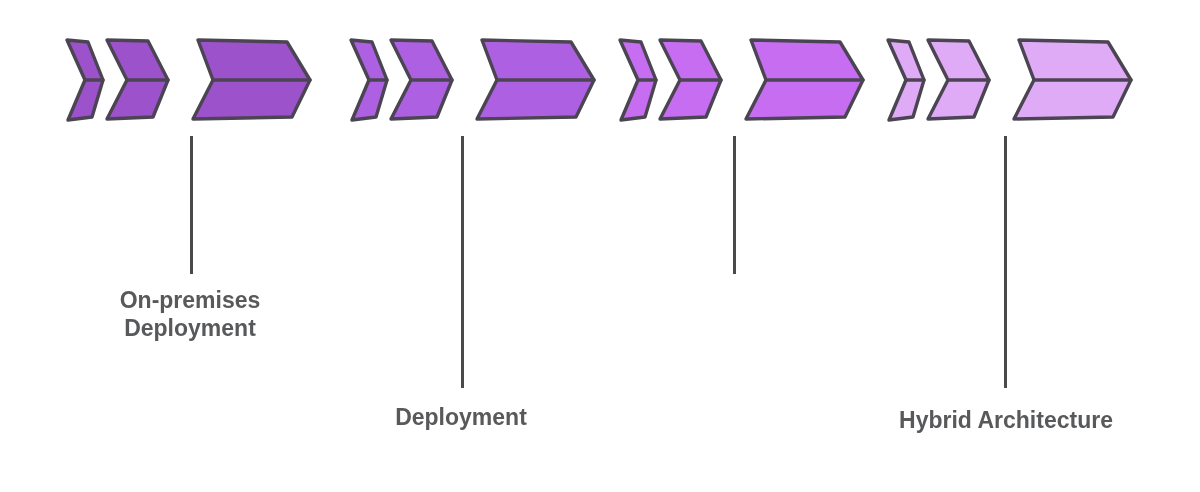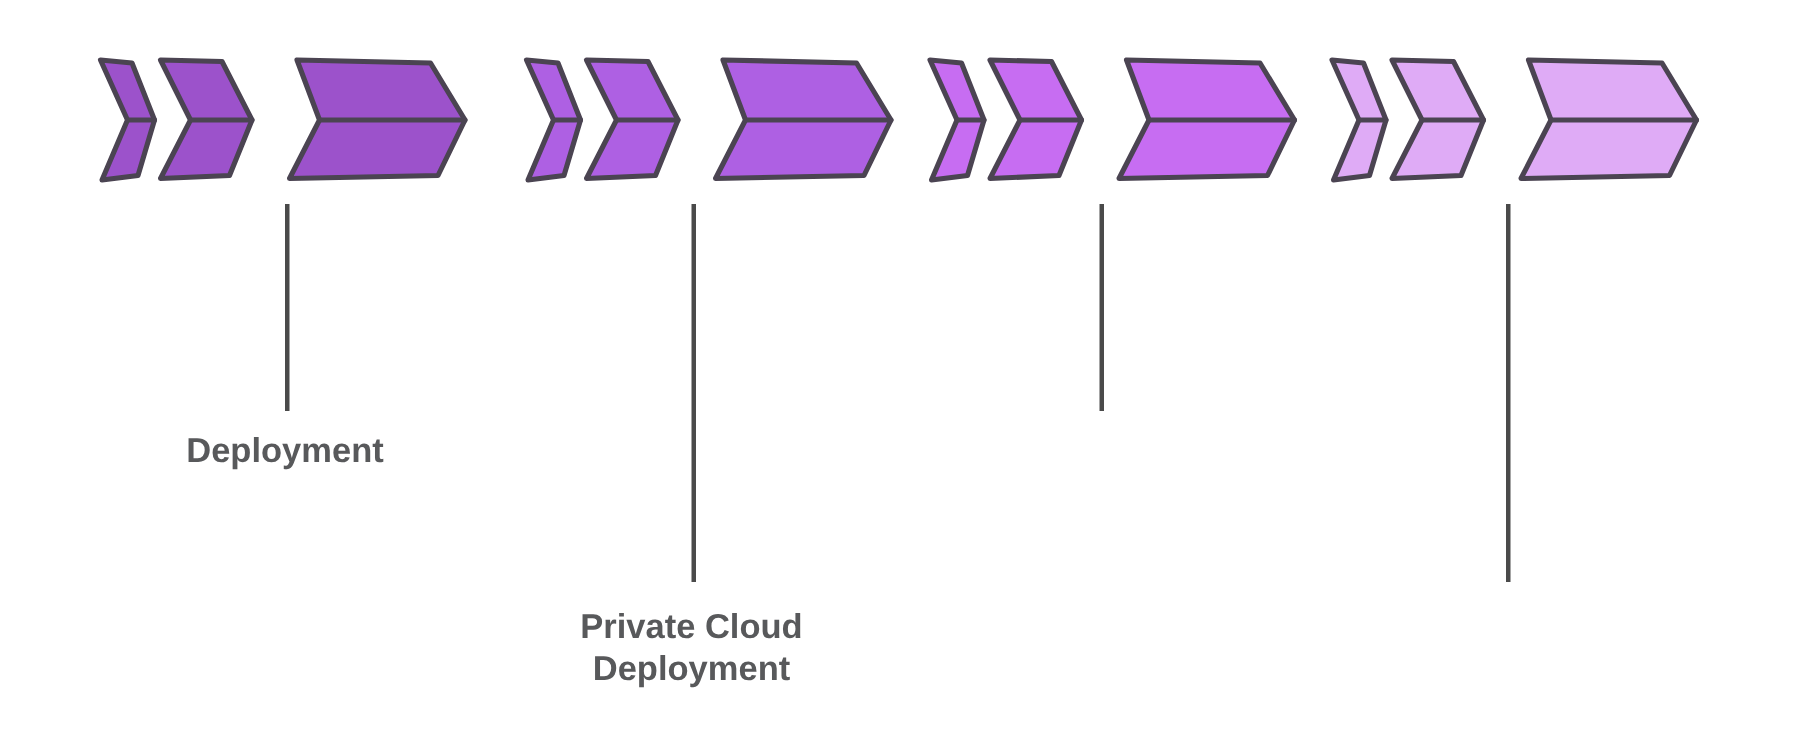--- a/index.html
+++ b/index.html
@@ -70,34 +70,34 @@
   <svg id="chev-1" class="chevrons" viewBox="0 0 252 90">
     <polygon points="4,6 25,8 40,46 29,83 5,86 22,46" fill="#9c52cb"></polygon>
     <line x1="22" y1="46" x2="40" y2="46"></line>
     <polygon points="44,6 85,7 105,46 90,83 44,85 64,46" fill="#9c52cb"></polygon>
     <line x1="64" y1="46" x2="105" y2="46"></line>
     <polygon points="135,6 224,8 247,46 229,83 130,85 150,46" fill="#9c52cb"></polygon>
     <line x1="150" y1="46" x2="247" y2="46"></line>
   </svg>
   <div id="line-1" class="connector"></div>
   <div id="label-1" class="stage-label">
+    <span>On-premises</span>
     <span>Deployment</span>
   </div>
 
   <svg id="chev-2" class="chevrons" viewBox="0 0 252 90">
     <polygon points="4,6 25,8 40,46 29,83 5,86 22,46" fill="#ae60e3"></polygon>
     <line x1="22" y1="46" x2="40" y2="46"></line>
     <polygon points="44,6 85,7 105,46 90,83 44,85 64,46" fill="#ae60e3"></polygon>
     <line x1="64" y1="46" x2="105" y2="46"></line>
     <polygon points="135,6 224,8 247,46 229,83 130,85 150,46" fill="#ae60e3"></polygon>
     <line x1="150" y1="46" x2="247" y2="46"></line>
   </svg>
   <div id="line-2" class="connector"></div>
   <div id="label-2" class="stage-label">
-    <span>Private Cloud</span>
     <span>Deployment</span>
   </div>
 
   <svg id="chev-3" class="chevrons" viewBox="0 0 252 90">
     <polygon points="4,6 25,8 40,46 29,83 5,86 22,46" fill="#c76df2"></polygon>
     <line x1="22" y1="46" x2="40" y2="46"></line>
     <polygon points="44,6 85,7 105,46 90,83 44,85 64,46" fill="#c76df2"></polygon>
     <line x1="64" y1="46" x2="105" y2="46"></line>
     <polygon points="135,6 224,8 247,46 229,83 130,85 150,46" fill="#c76df2"></polygon>
     <line x1="150" y1="46" x2="247" y2="46"></line>
@@ -106,14 +106,18 @@
 
   <svg id="chev-4" class="chevrons" viewBox="0 0 252 90">
     <polygon points="4,6 25,8 40,46 29,83 5,86 22,46" fill="#dfabf6"></polygon>
     <line x1="22" y1="46" x2="40" y2="46"></line>
     <polygon points="44,6 85,7 105,46 90,83 44,85 64,46" fill="#dfabf6"></polygon>
     <line x1="64" y1="46" x2="105" y2="46"></line>
     <polygon points="135,6 224,8 247,46 229,83 130,85 150,46" fill="#dfabf6"></polygon>
     <line x1="150" y1="46" x2="247" y2="46"></line>
   </svg>
   <div id="line-4" class="connector"></div>
+  <div id="label-4" class="stage-label">
+    <span>Hybrid Architecture</span>
+    <span></span>
+  </div>
 
 </div>
 
 </body></html>

